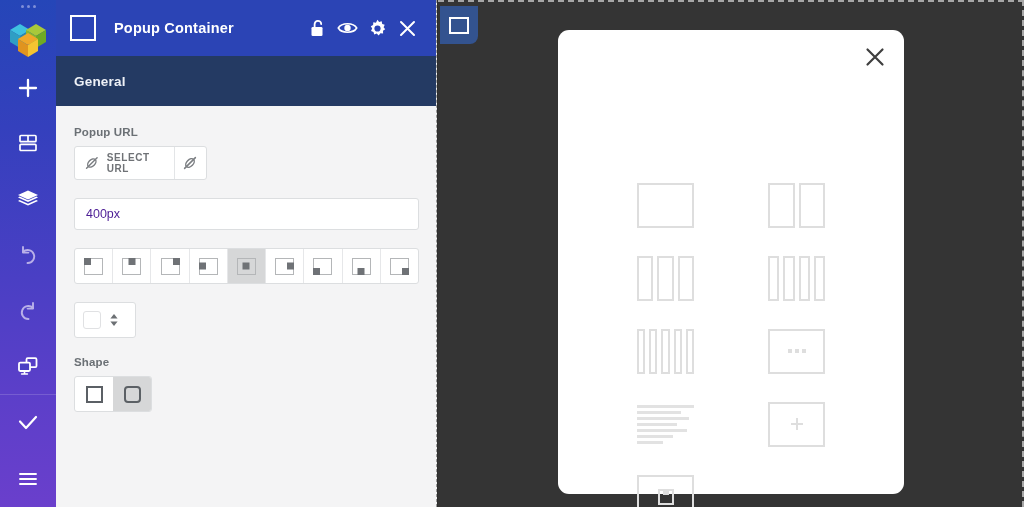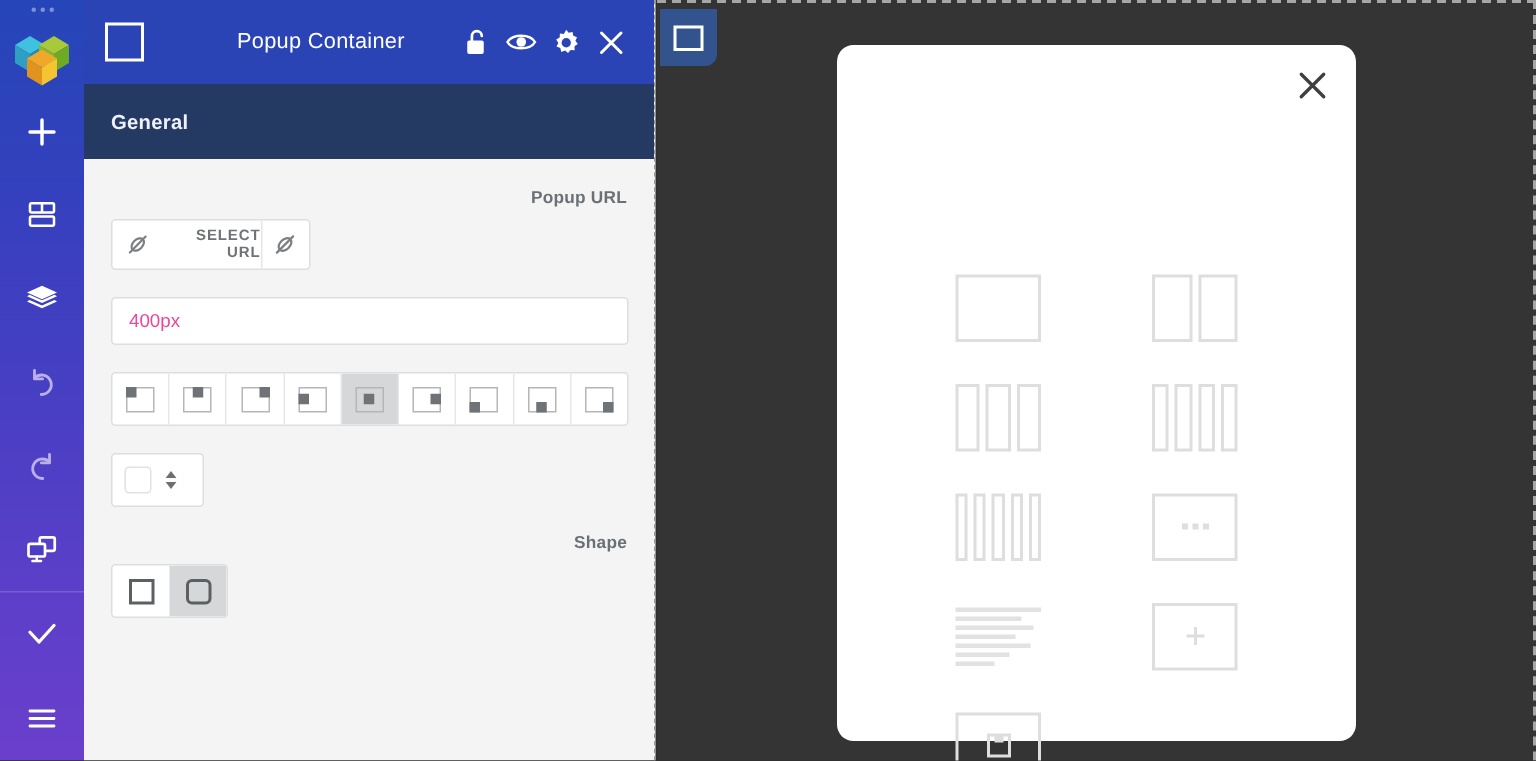--- a/index.html
+++ b/index.html
@@ -32,29 +32,29 @@
   #panel {
     position: absolute; left: 56px; top: 0; width: 381px; height: 507px;
     background: #f4f4f5;
     border-right: 1px dashed #9a9a9a;
   }
   #panel-header {
     height: 56px; background: #2b44b5; display: flex; align-items: center; padding: 0 14px;
     color: #fff;
   }
   #ph-icon { width: 26px; height: 26px; border: 2px solid #fff; margin-right: 18px; flex: none; }
-  #ph-title { font-size: 14.5px; font-weight: 400; letter-spacing: .2px; flex: 1 1 auto; margin-left: 44px; }
+  #ph-title { font-size: 14.5px; font-weight: 700; letter-spacing: .2px; flex: 1 1 auto; }
   .ph-act { width: 30px; height: 30px; display: flex; align-items: center; justify-content: center; color: #fff; }
 
   #panel-tabs {
     height: 50px; background: #243a63; display: flex; align-items: center; padding: 0 18px;
   }
   #tab-general { color: #eef1f7; font-size: 13.5px; font-weight: 600; letter-spacing: .2px; }
 
-  #panel-body { padding: 20px 18px 0 18px; text-align: right; }
+  #panel-body { padding: 20px 18px 0 18px; }
 
   .field-label {
     font-size: 11.5px; font-weight: 700; color: #6b7075; letter-spacing: .15px;
     margin-bottom: 8px;
   }
   .field-help {
     font-size: 11.5px; color: #9aa0a5; font-style: italic; margin-top: 7px; letter-spacing: .1px;
   }
   .group { margin-bottom: 18px; }
 
@@ -62,21 +62,21 @@
   #url-row { display: flex; width: 133px; height: 34px; background: #fff;
     border: 1px solid #dcdee0; border-radius: 3px; overflow: hidden; }
   #url-main { flex: 1 1 auto; display: flex; align-items: center; gap: 8px; padding-left: 10px; }
   #url-main span { font-size: 10px; font-weight: 700; color: #6f7276; letter-spacing: .6px; }
   #url-alt { width: 33px; border-left: 1px solid #e3e5e7; display: flex; align-items: center; justify-content: center; }
 
   
   #width-input {
     width: 345px; height: 32px; background: #fff; border: 1px solid #dcdee0; border-radius: 3px;
     display: flex; align-items: center; padding-left: 11px;
-    font-size: 12.5px; color: #ec4899;
+    font-size: 12.5px; color: #4c1d95;
   }
 
   
   #pos-row { display: flex; width: 345px; height: 36px; border: 1px solid #dcdee0; border-radius: 3px;
     background: #fff; overflow: hidden; }
   .pos-cell { flex: 1 1 0; display: flex; align-items: center; justify-content: center;
     border-right: 1px solid #e6e7e9; }
   .pos-cell:last-child { border-right: none; }
   .pos-cell.sel { background: #d6d7d8; }
   .pos-box { position: relative; width: 19px; height: 17px; border: 1.5px solid #b4b6b8; }

